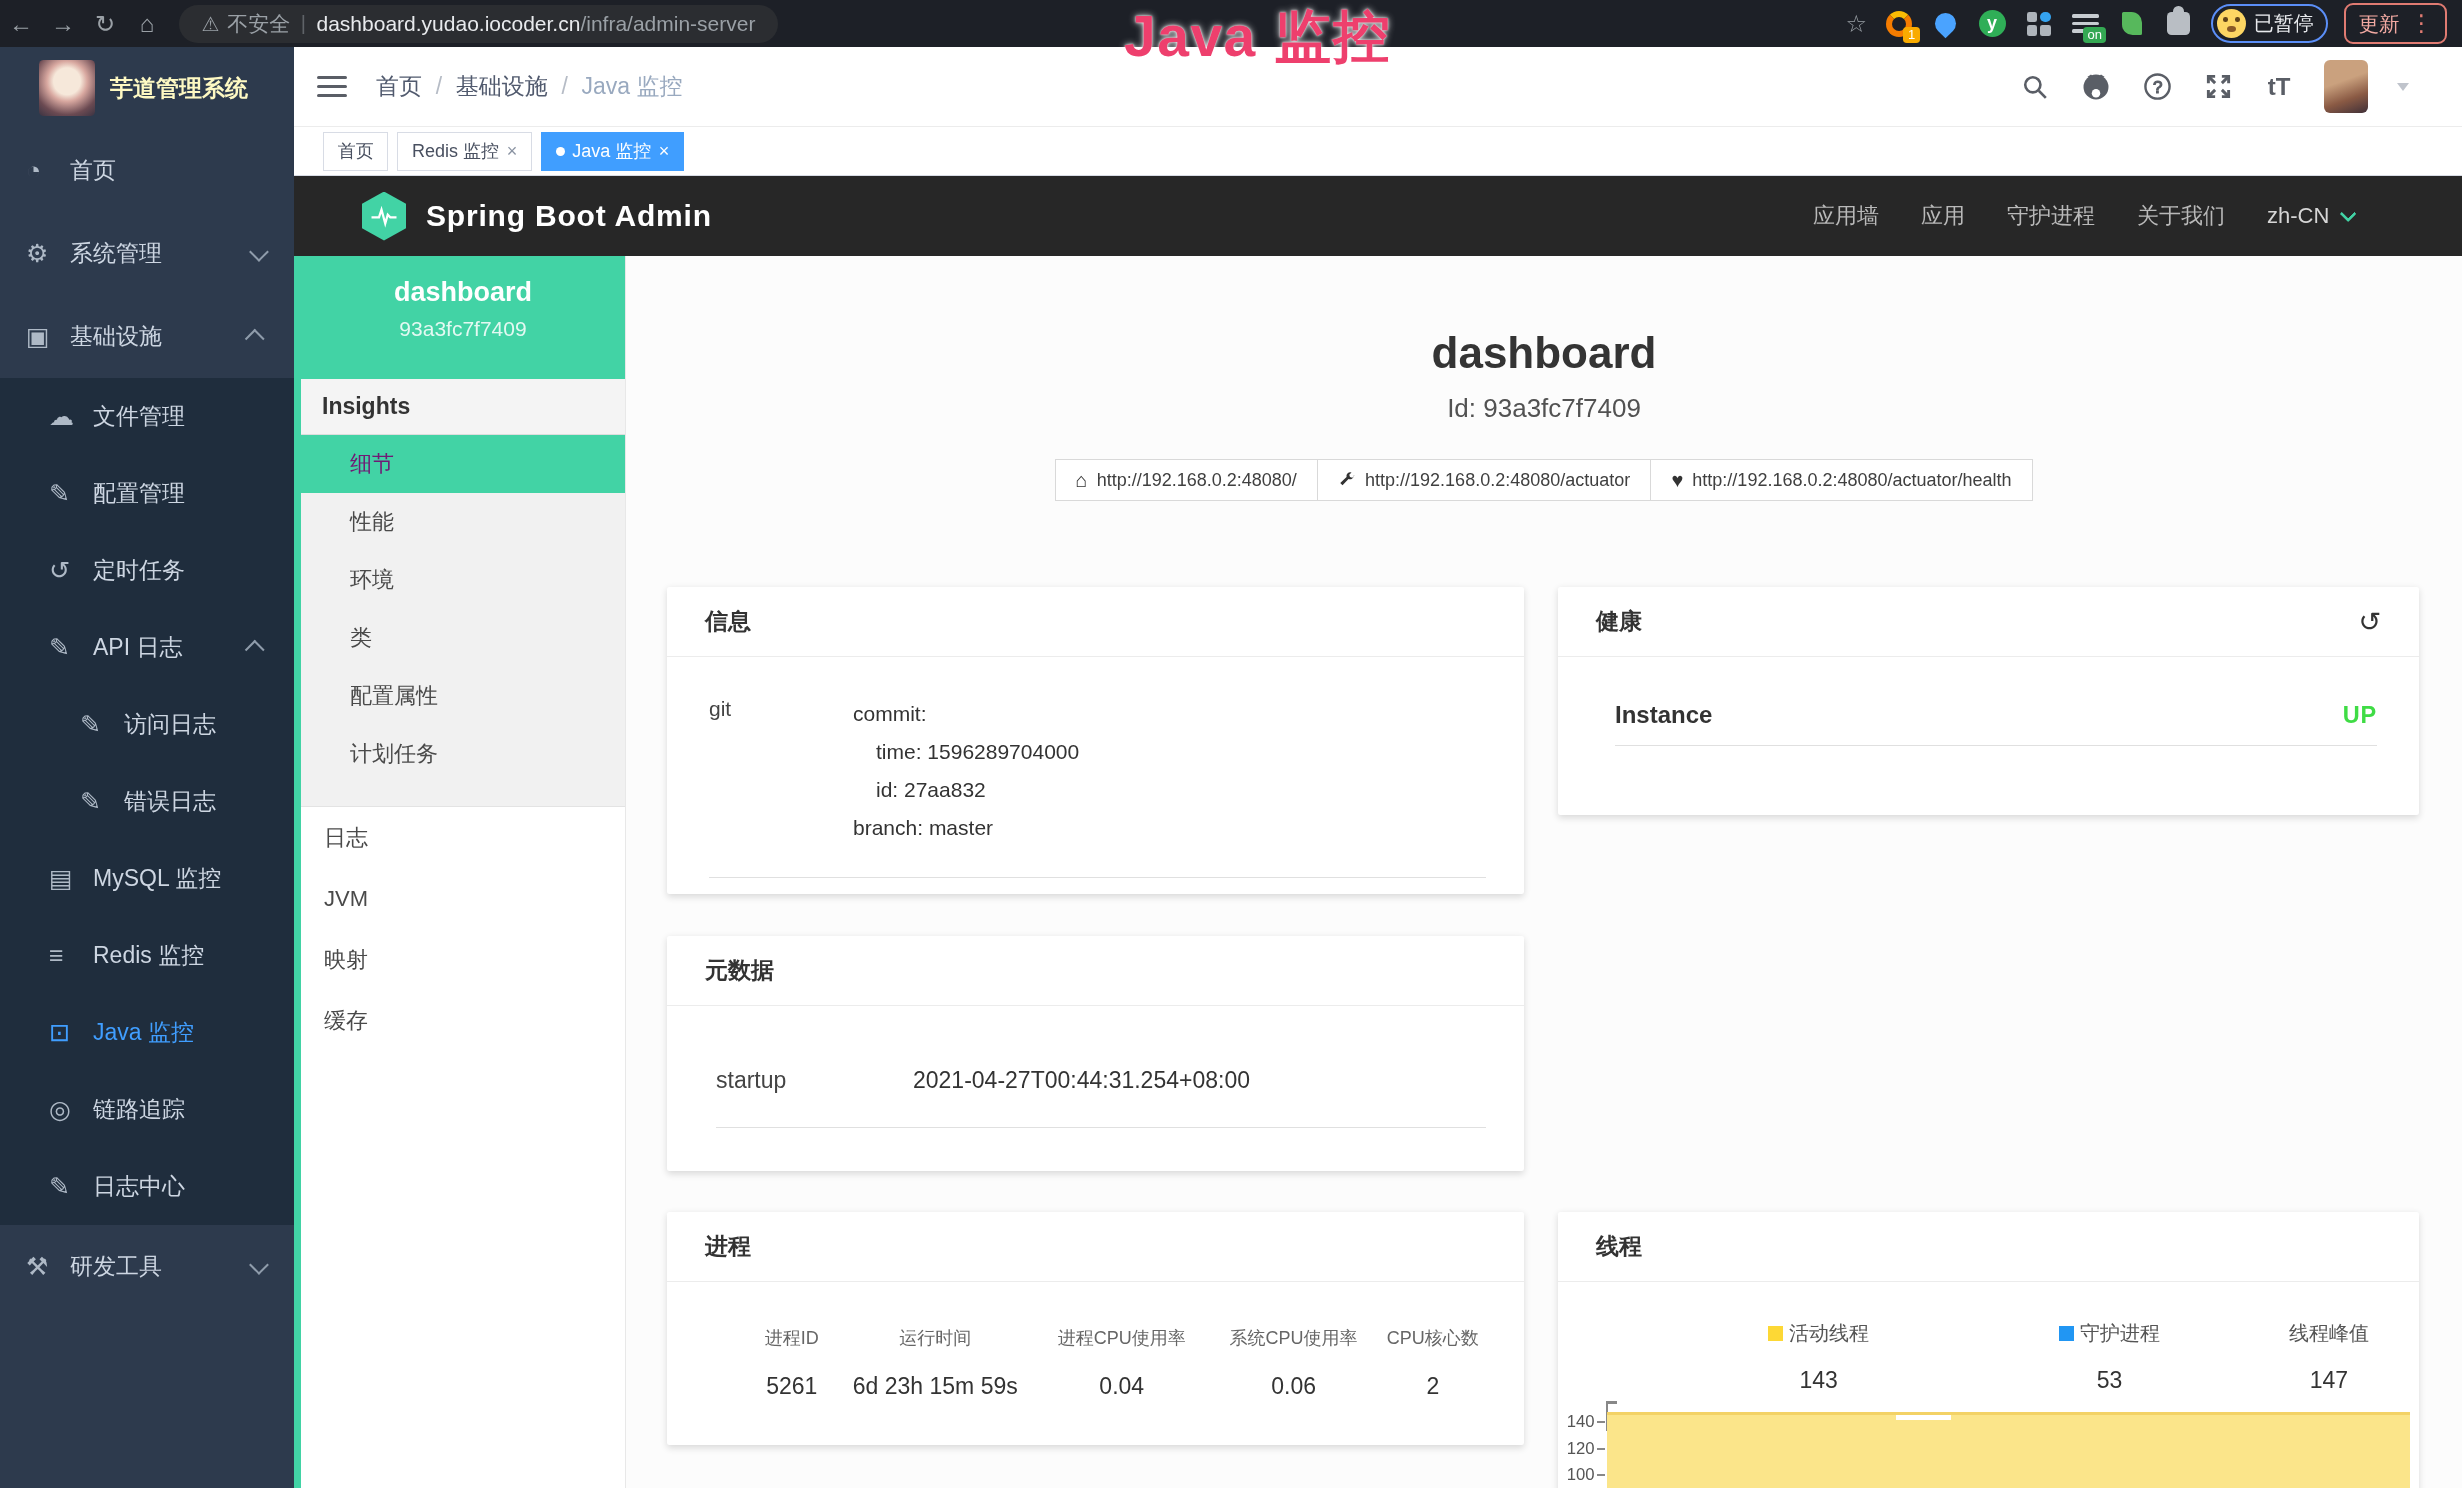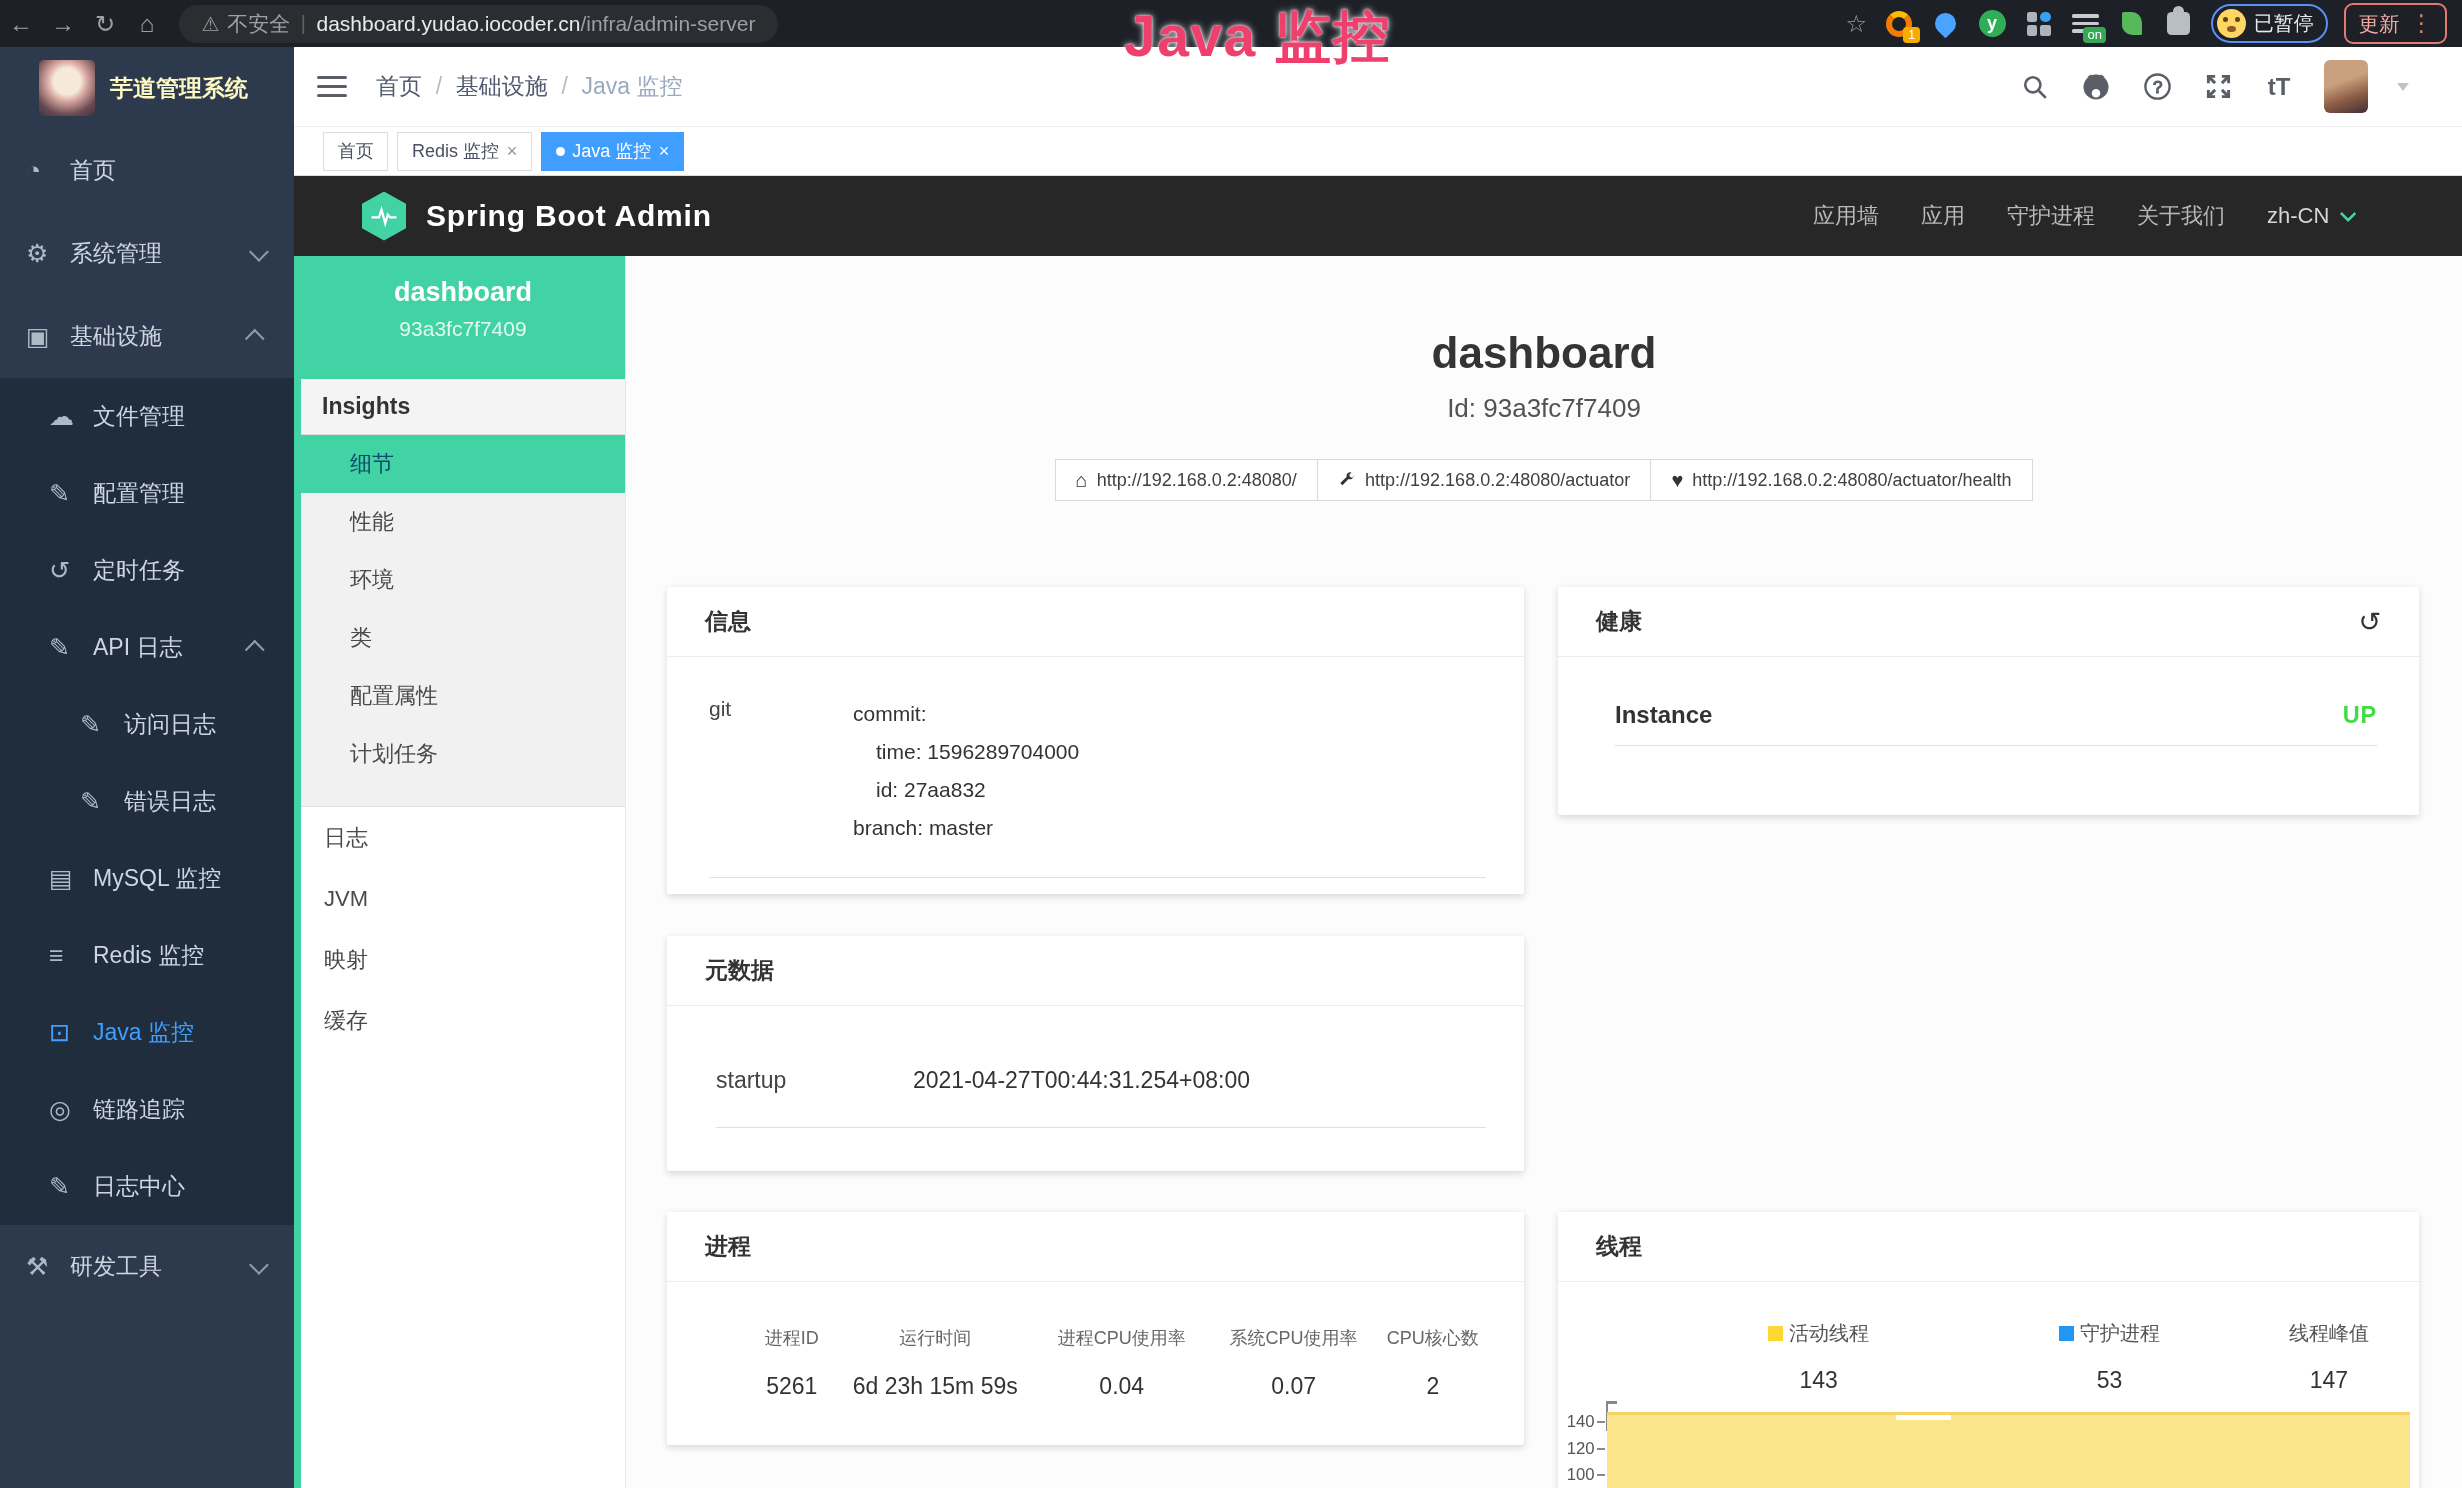--- a/index.html
+++ b/index.html
@@ -104,21 +104,21 @@
 
   .sba-body { display:flex; height:1232px; }
   .sba-side { width:332px; background:#fff; border-left:7.6px solid #42d3a5; border-right:0.8px solid #e8e8e8; }
   .app-block { height:123px; background:#42d3a5; color:#fff; text-align:center; padding-top:21px; cursor:pointer; }
   .app-name { font-size:27px; font-weight:bold; }
   .app-id { font-size:21px; margin-top:9px; color:rgba(255,255,255,.85); }
   .insights-hd { height:56px; background:#f4f4f4; border-bottom:1.5px solid #ddd; display:flex; align-items:center;
     padding-left:21px; font-size:23px; font-weight:bold; color:#333; }
   .group { background:#f1f1f1; padding-bottom:23px; border-bottom:0.8px solid #e3e3e3; }
   .g-item { height:58px; display:flex; align-items:center; padding-left:49px; font-size:22px; color:#4a4a4a; cursor:pointer; }
-  .g-item.active { background:#42d3a5; color:#0c4a6e;font-family:Liberation Serif, serif; }
+  .g-item.active { background:#42d3a5; color:#701a75;font-family:Liberation Serif, serif; }
   .x-item { height:61px; display:flex; align-items:center; padding-left:23px; font-size:22px; color:#4a4a4a;
     background:#fff; cursor:pointer; }
 
   .sba-content { position:relative; flex:1; overflow:hidden; background:#fcfcfc; }
   .detail-title { text-align:center; margin-top:72px; font-size:44px; font-weight:bold; color:#343434; }
   .detail-id { text-align:center; margin-top:15px; font-size:26px; color:#525252; }
   .links-row { display:flex; justify-content:center; margin-top:35px; }
   .link-btn { display:flex; align-items:center; gap:9px; height:42px; padding:0 20px; background:#fff;
     border:0.8px solid #d9d9d9; margin-left:-0.8px; font-size:18px; color:#404040; cursor:pointer; }
   .link-ico { font-size:20px; color:#333; }
@@ -467,21 +467,21 @@
             <span class="c0">进程ID</span>
             <span class="c1">运行时间</span>
             <span class="c2">进程CPU使用率</span>
             <span class="c3">系统CPU使用率</span>
             <span class="c4">CPU核心数</span>
           </div>
           <div class="proc-row proc-v">
             <span class="c0">5261</span>
             <span class="c1">6d 23h 15m 59s</span>
             <span class="c2">0.04</span>
-            <span class="c3">0.07</span>
+            <span class="c3">0.06</span>
             <span class="c4">2</span>
           </div>
         </div>
       </div>
 
       <div class="card card-thread">
         <div class="card-hd">线程</div>
         <div class="th-legend">
           <span class="cell c-a th-label">
             <span class="sw y"></span><span>活动线程</span></span>

